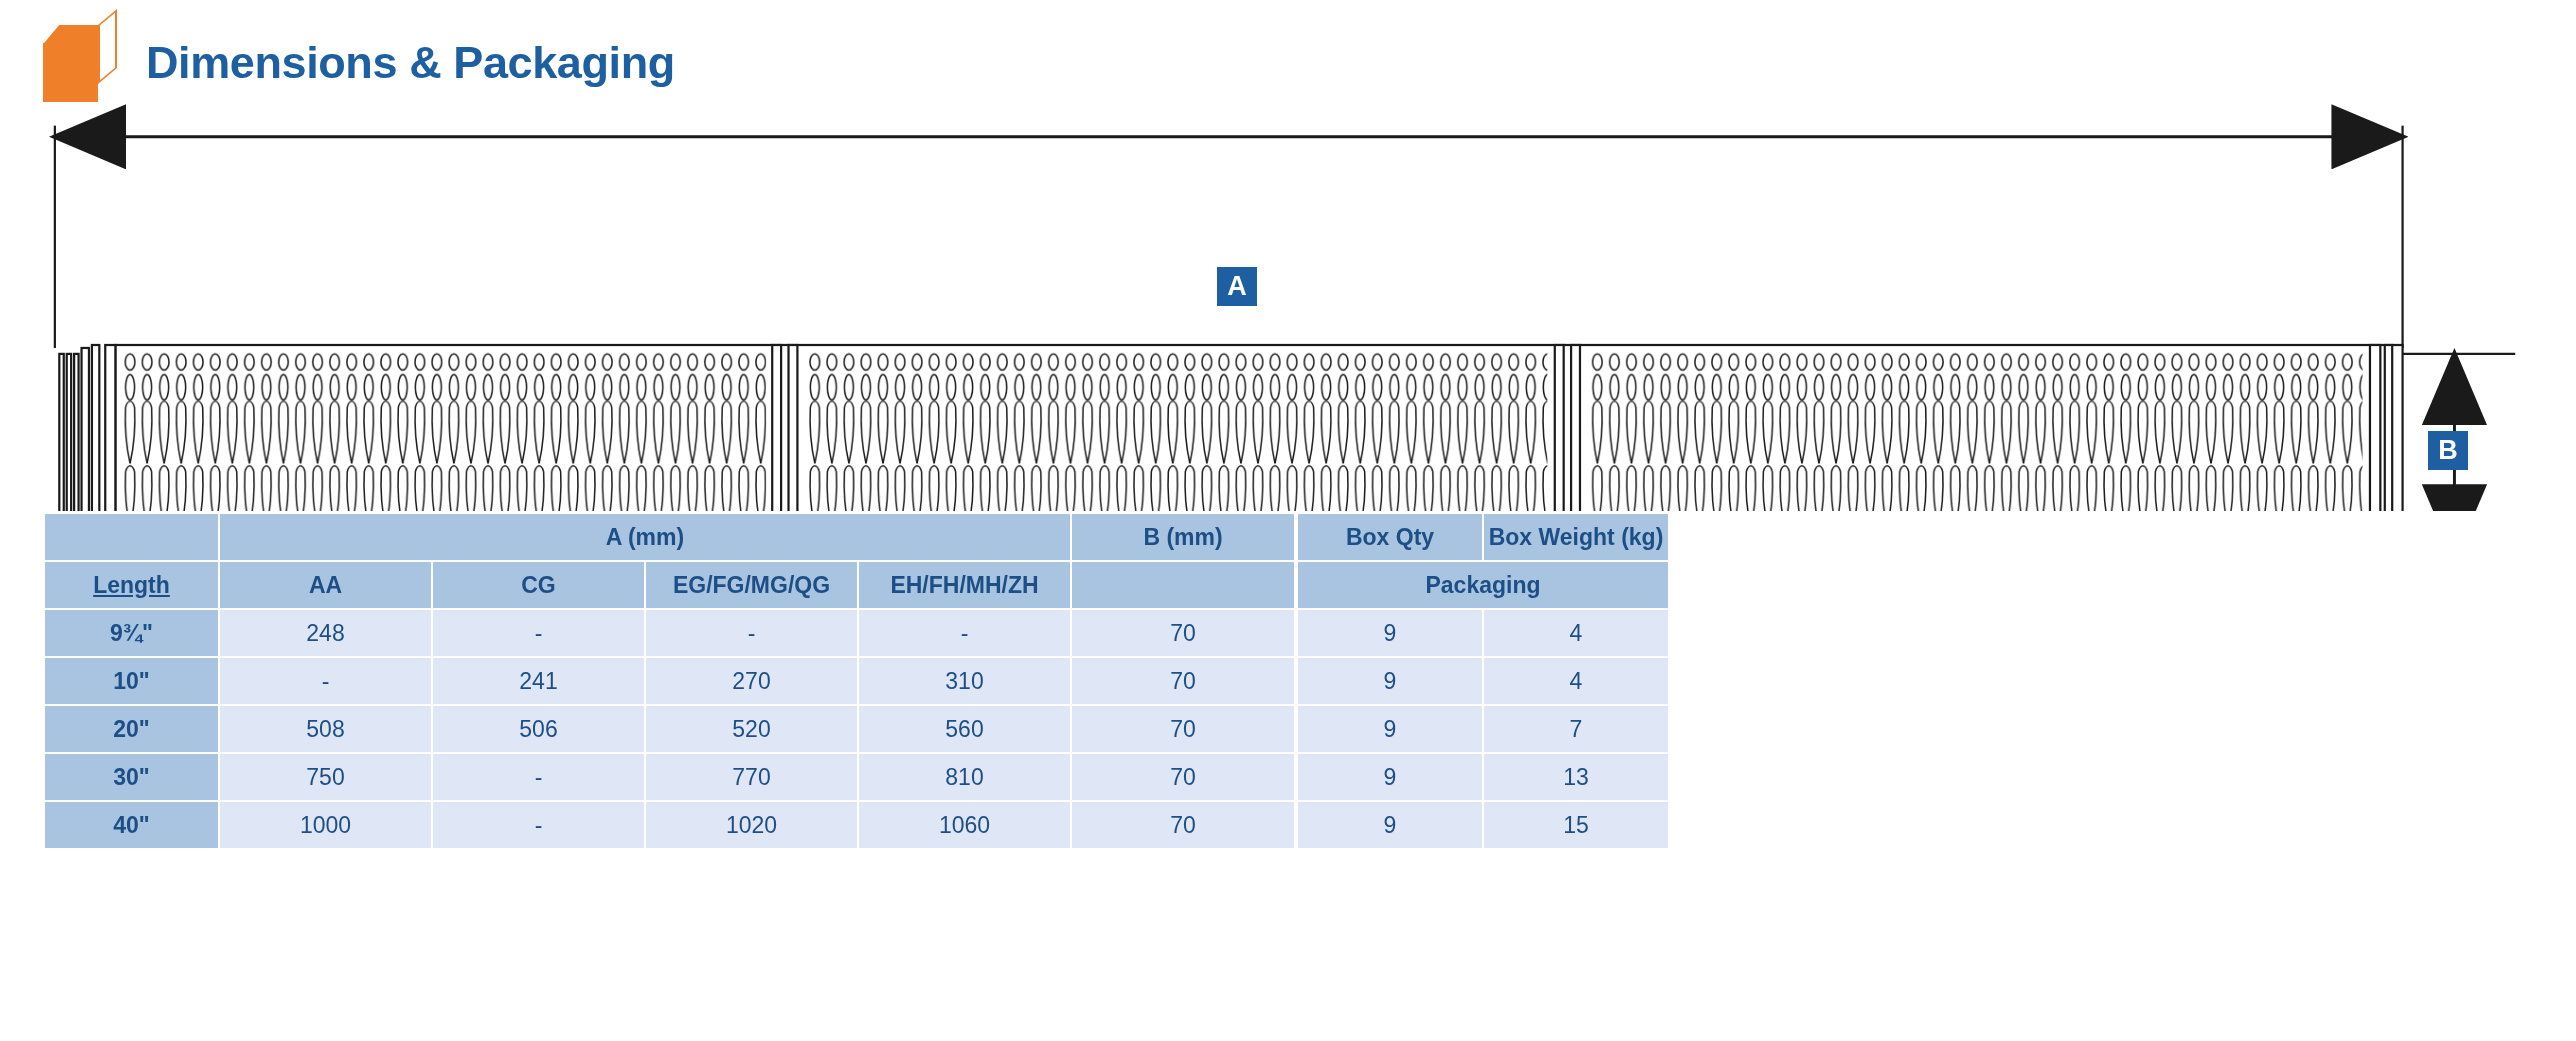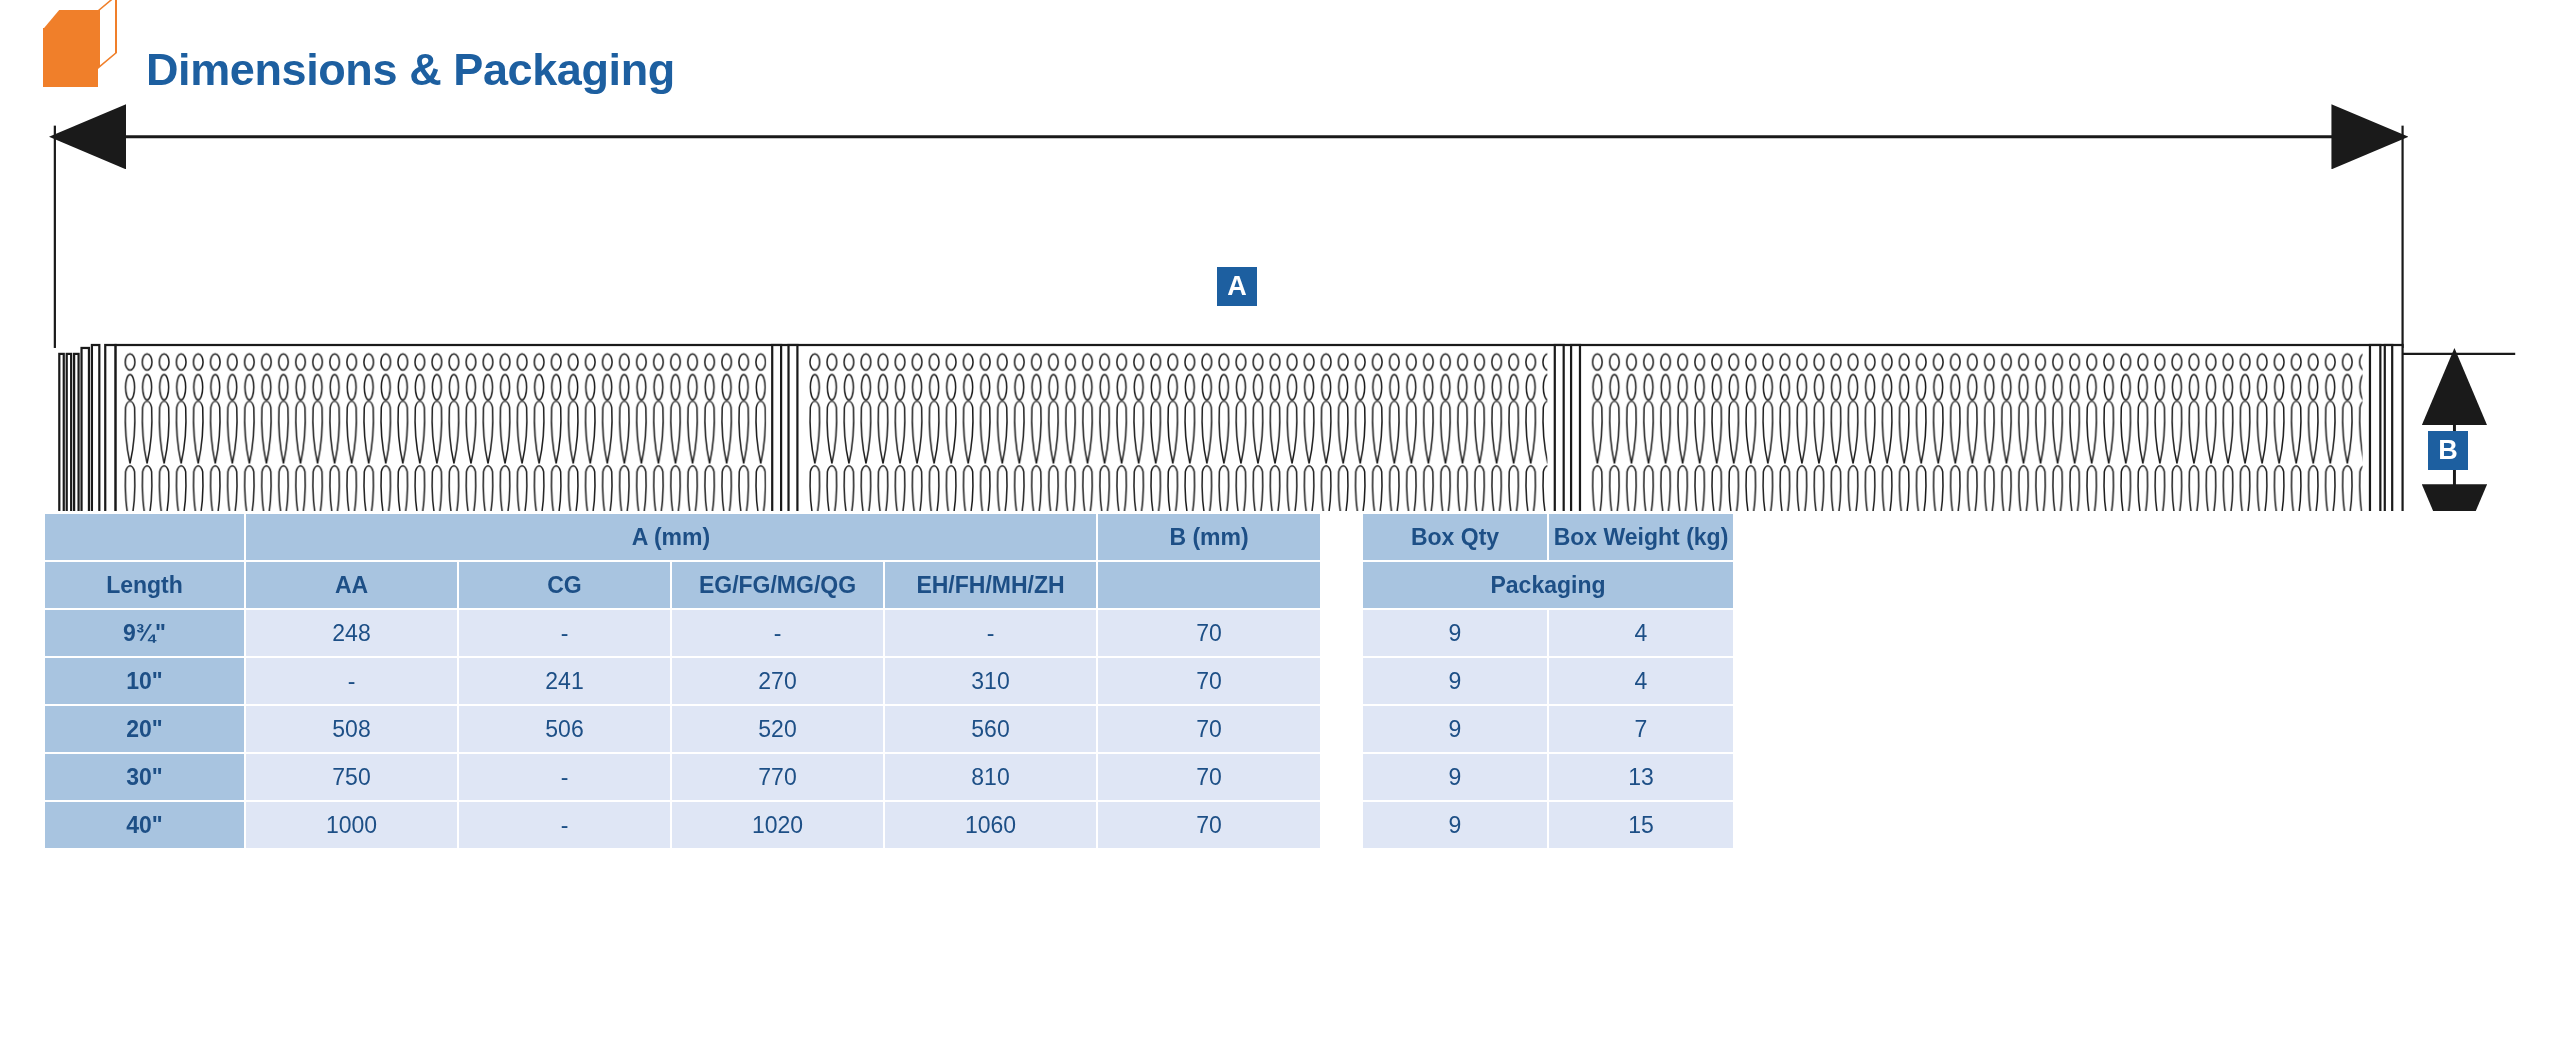--- a/index.html
+++ b/index.html
@@ -12,21 +12,21 @@
     height: 1042px;
     font-family: "Liberation Sans", sans-serif;
     color: #1d4f86;
     position: relative;
     overflow: hidden;
   }
 
   
   .header {
     display: flex;
-    align-items: flex-end;
+    align-items: center;
     padding: 30px 0 0 36px;
     height: 96px;
     box-sizing: border-box;
   }
   .box-icon {
     width: 89px;
     height: 96px;
     position: relative;
     flex: 0 0 auto;
   }
@@ -92,21 +92,20 @@
   .dim-label.a { left: 1217px; top: 171px; }
   .dim-label.b { left: 2428px; top: 335px; }
 
   
   .tables-wrap {
     position: absolute;
     left: 43px;
     top: 512px;
     display: flex;
     align-items: flex-start;
-    gap: 39px;
     justify-content: center;
   }
   table {
     border-collapse: separate;
     border-spacing: 2.2px;
     font-size: 21.5px;
   }
   table td, table th {
     padding: 0;
     margin: 0;
@@ -131,21 +130,21 @@
   }
   .row-label {
     background: #a8c4e0;
     font-weight: bold;
     font-size: 23px;
   }
   .cell {
     background: #dfe6f5;
     font-size: 23px;
   }
-  .w-len { width: 199px; }
+  .w-len { width: 173px; text-decoration: underline; }
   .w-col { width: 211px; }
   .w-b   { width: 222px; }
   .w-pack { width: 184px; }
 </style>
 </head>
 <body>
 
 <div class="header">
   <div class="box-icon">
     <div class="face-top"></div>

